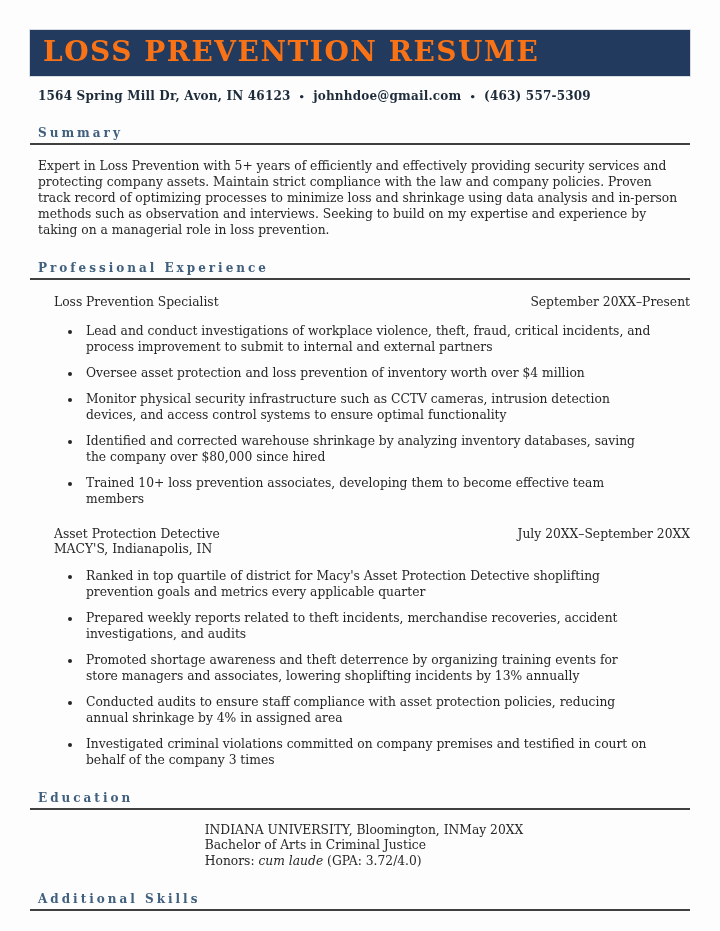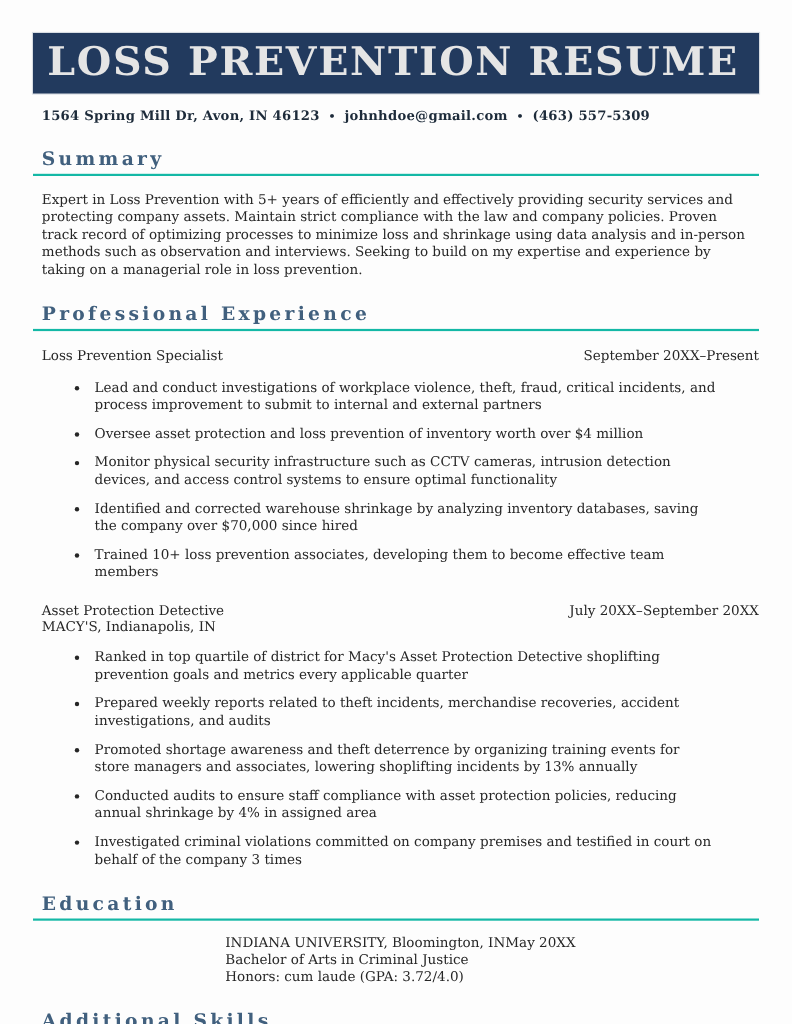--- a/index.html
+++ b/index.html
@@ -19,22 +19,22 @@
     color: #262626;
   }
   
   .title-band {
     background: #223a5e;
     padding: 6px 13px 8px 13px;
     box-shadow: 0 0 0 1px #d8dde3;
   }
   .title-band h1 {
     margin: 0;
-    color: #e5e5e5;
-    font-size: 36px;
+    color: #f97316;
+    font-size: 28px;
     font-weight: 700;
     letter-spacing: 1.5px;
     line-height: 1.15;
     white-space: nowrap;
   }
   
   .contact {
     margin: 13px 0 0 8px;
     font-size: 12px;
     font-weight: 600;
@@ -43,41 +43,41 @@
   }
   .contact .sep {
     margin: 0 8px;
     font-size: 10px;
     color: #1d2b3a;
   }
   
   .section-heading {
     margin-top: 23px;
     padding: 0 0 3px 8px;
-    border-bottom: 2px solid #14b8a6;
+    border-bottom: 2px solid #404040;
     color: #41607e;
-    font-size: 17px;
+    font-size: 12px;
     font-weight: 700;
     letter-spacing: 3px;
   }
   
   .body-text {
     font-size: 12.3px;
     line-height: 16px;
   }
   .summary-text {
     margin: 13px 0 0 8px;
     max-width: 648px;
   }
   
   .job-header {
     display: flex;
     justify-content: space-between;
     align-items: flex-start;
-    margin: 14px 0 0 8px;
+    margin: 14px 0 0 24px;
   }
   .job-header.first { margin-top: 15px; }
   .job-title-line { line-height: 15.5px; }
   .job-title { display: block; }
   .job-company { display: block; }
   .job-dates { white-space: nowrap; line-height: 15.5px; }
   ul.bullets {
     margin: 12px 0 0 0;
     padding-left: 52px;
   }
@@ -88,21 +88,21 @@
   }
   
   .edu-block {
     display: flex;
     justify-content: center;
     align-items: flex-start;
     margin: 13px 0 0 8px;
   }
   .edu-left { line-height: 15.5px; }
   .edu-line { display: block; }
-  .italic { }
+  .italic { font-style: italic; }
   .pre { white-space: pre-wrap; }
 </style>
 </head>
 <body>
 
 <div class="page">
 
   <div class="title-band">
     <h1>LOSS PREVENTION RESUME</h1>
   </div>
@@ -119,21 +119,21 @@
   <div class="job-header first body-text">
     <div class="job-title-line">
       <span class="job-title">Loss Prevention Specialist</span>
     </div>
     <div class="job-dates">September 20XX–Present</div>
   </div>
   <ul class="bullets body-text">
     <li>Lead and conduct investigations of workplace violence, theft, fraud, critical incidents, and process improvement to submit to internal and external partners</li>
     <li>Oversee asset protection and loss prevention of inventory worth over $4 million</li>
     <li>Monitor physical security infrastructure such as CCTV cameras, intrusion detection devices, and access control systems to ensure optimal functionality</li>
-    <li>Identified and corrected warehouse shrinkage by analyzing inventory databases, saving the company over $70,000 since hired</li>
+    <li>Identified and corrected warehouse shrinkage by analyzing inventory databases, saving the company over $80,000 since hired</li>
     <li>Trained 10+ loss prevention associates, developing them to become effective team members</li>
   </ul>
 
   <div class="job-header body-text" style="margin-top:20px;">
     <div class="job-title-line">
       <span class="job-title">Asset Protection Detective</span>
       <span class="job-company">MACY'S, Indianapolis, IN</span>
     </div>
     <div class="job-dates">July 20XX–September 20XX</div>
   </div>

